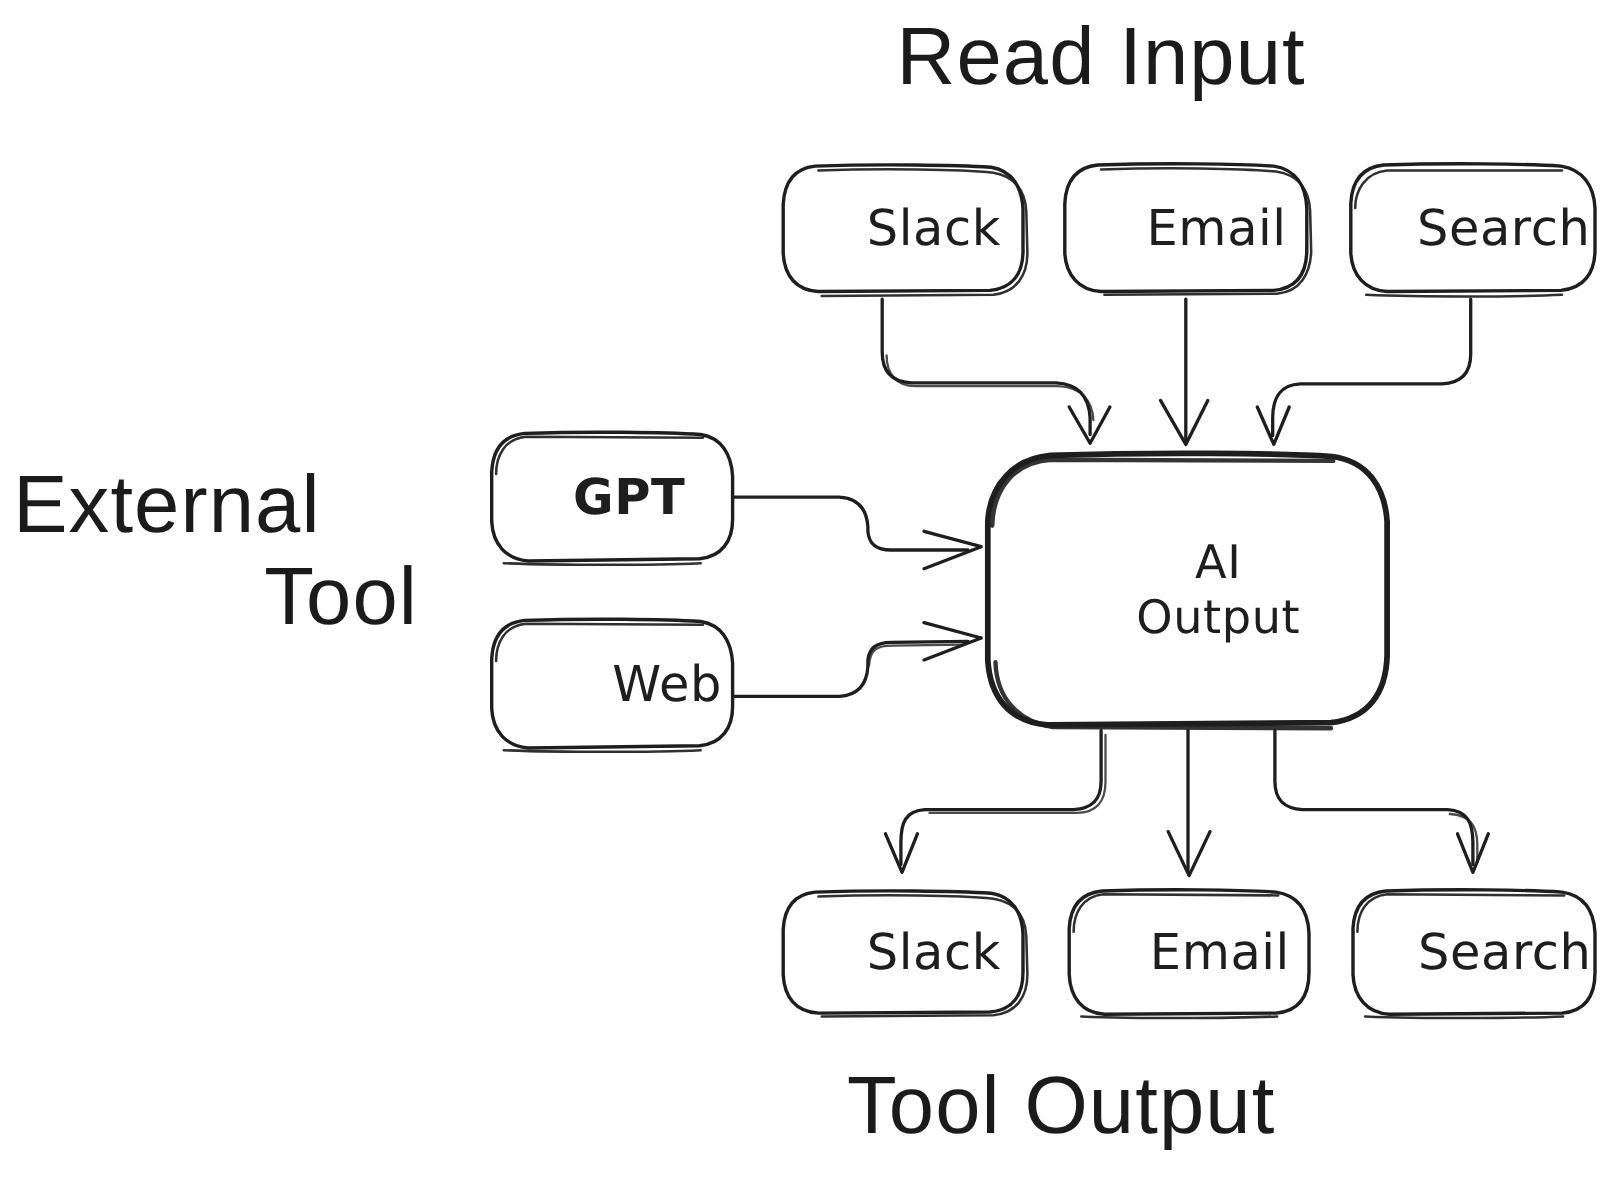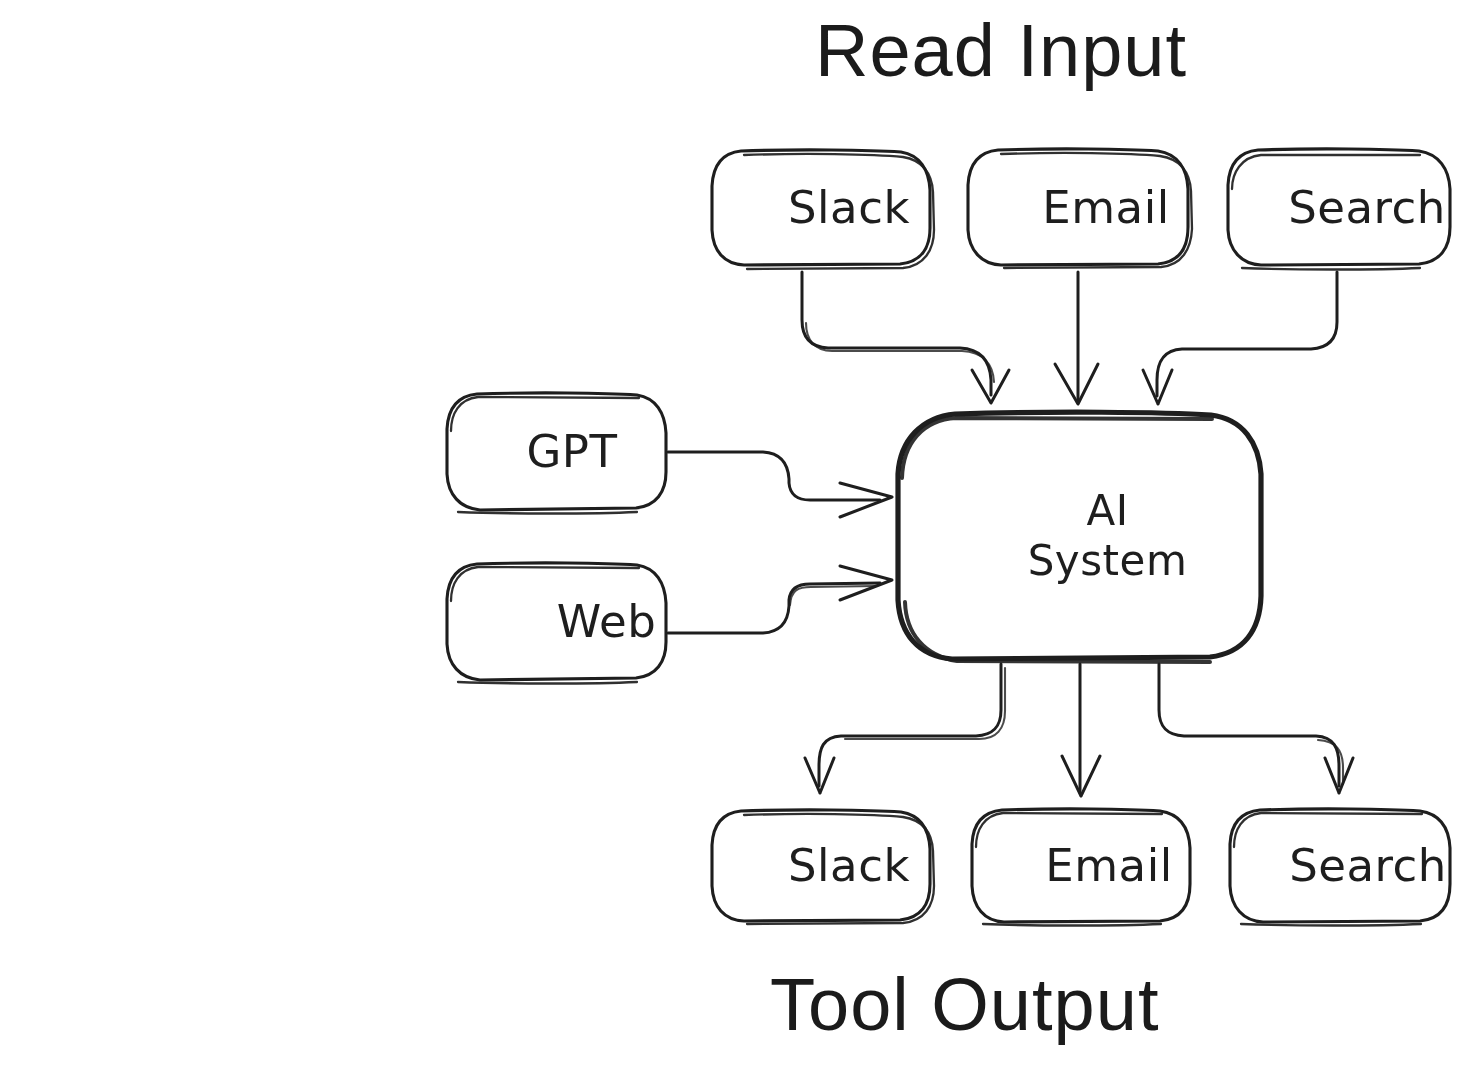--- a/index.html
+++ b/index.html
@@ -171,33 +171,37 @@
     <g>
       <path class="sketch-stroke conn" d="M1159 664 L1159 710 C1159 727 1167 735 1184 736 L1316 736 C1334 737 1339 748 1339 766 L1339 786"></path>
       <path class="sketch-stroke conn-2" d="M1318 740 C1336 741 1343 750 1343 768 L1343 784"></path>
       <path class="sketch-stroke arrowhead" d="M1325 758 L1339 793 M1353 758 L1339 793"></path>
     </g>
 
   </svg>
 
   <div class="section-label" style="left:815px; top:8px;">Read Input</div>
 
+  <div class="section-label two-line" style="left:12px; top:418px; width:400px;">
+    <span class="ln1">External</span>
+    <span class="ln2">Tool</span>
+  </div>
 
   <div class="section-label" style="left:770px; top:962px;">Tool Output</div>
 
   <div class="node-label" style="left:712px; top:150px; width:218px; height:115px;">Slack</div>
   <div class="node-label" style="left:968px; top:150px; width:220px; height:115px;">Email</div>
   <div class="node-label" style="left:1228px; top:150px; width:222px; height:115px;">Search</div>
 
-  <div class="node-label" style="left:447px; top:393px; width:194px; height:117px;">GPT</div>
+  <div class="node-label" style="left:447px; top:393px; width:194px; height:117px;font-weight:bold;">GPT</div>
   <div class="node-label" style="left:447px; top:563px; width:263px; height:117px;">Web</div>
 
   <div class="node-label big" style="left:898px; top:412px; width:363px; height:248px;">
     <span>AI</span>
-    <span>System</span>
+    <span>Output</span>
   </div>
 
   <div class="node-label" style="left:712px; top:810px; width:218px; height:111px;">Slack</div>
   <div class="node-label" style="left:972px; top:810px; width:218px; height:111px;">Email</div>
   <div class="node-label" style="left:1230px; top:810px; width:220px; height:111px;">Search</div>
 
   <div class="hitbox" style="left:712px; top:150px; width:222px; height:120px;"></div>
   <div class="hitbox" style="left:968px; top:150px; width:224px; height:120px;"></div>
   <div class="hitbox" style="left:1228px; top:150px; width:224px; height:120px;"></div>
   <div class="hitbox" style="left:447px; top:393px; width:222px; height:122px;"></div>

